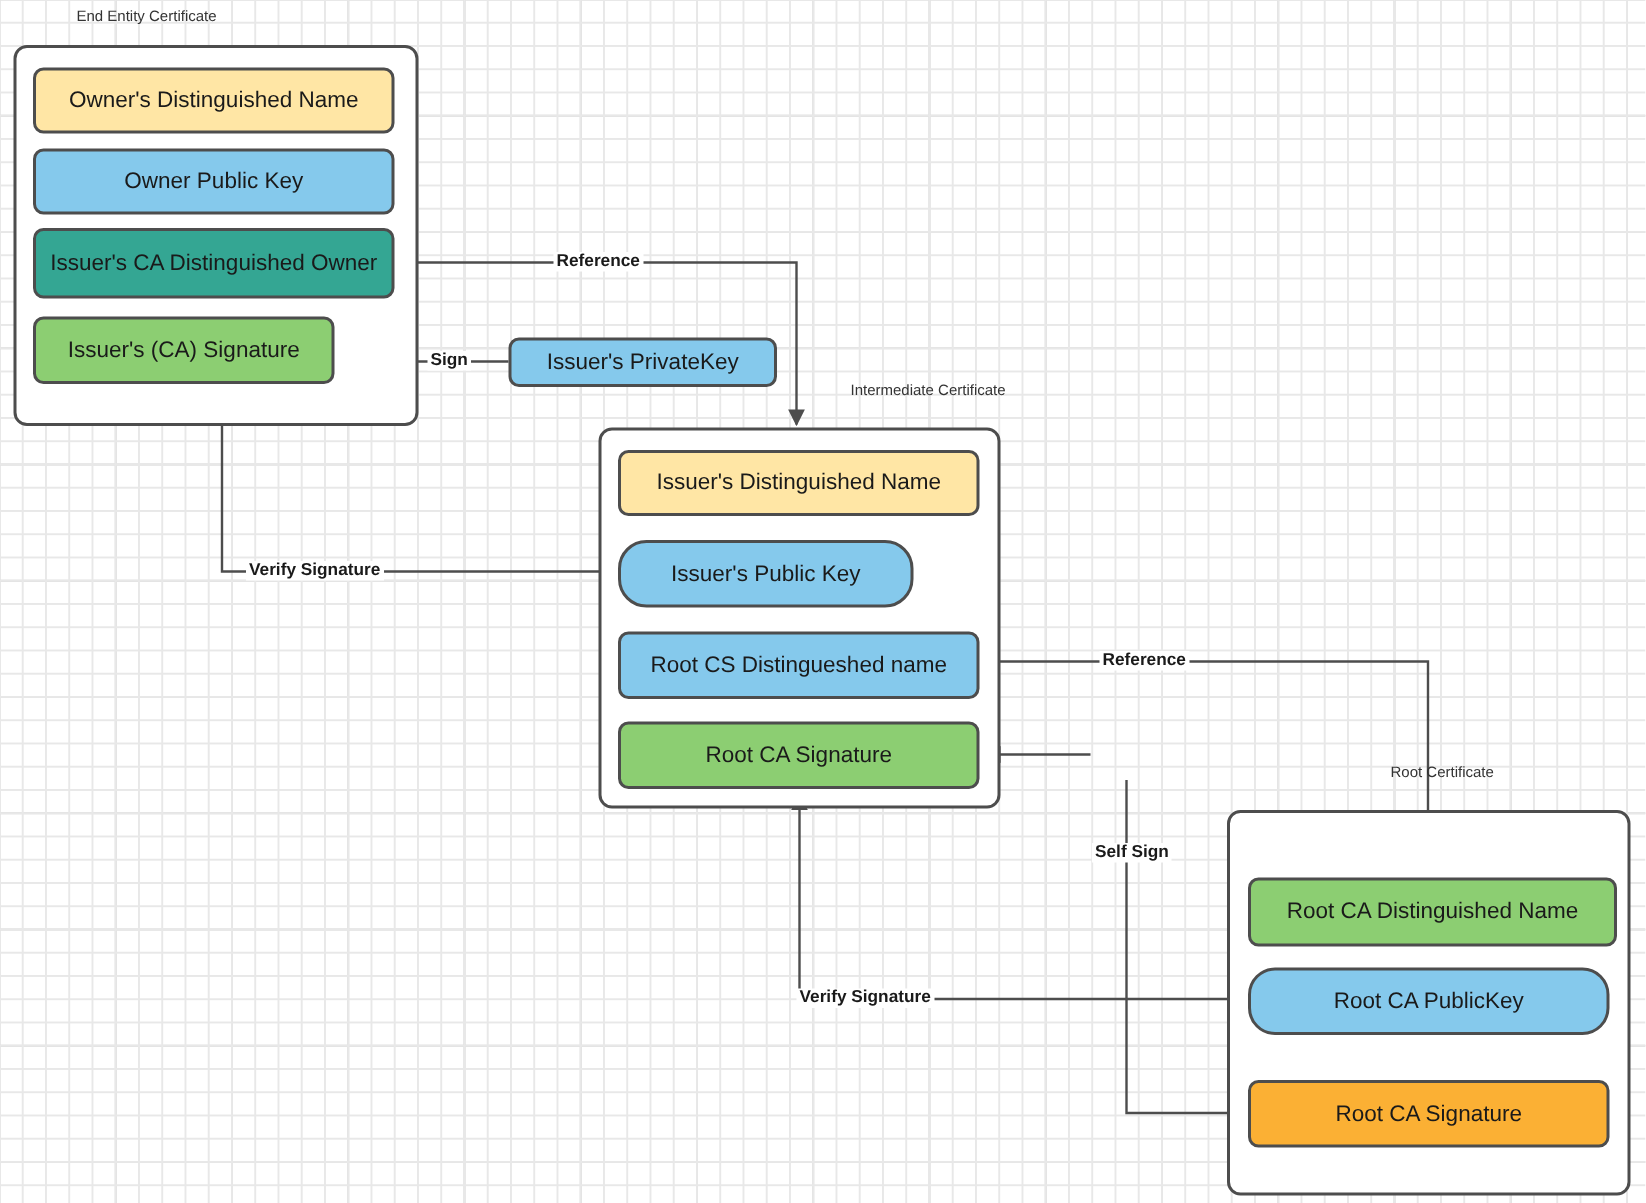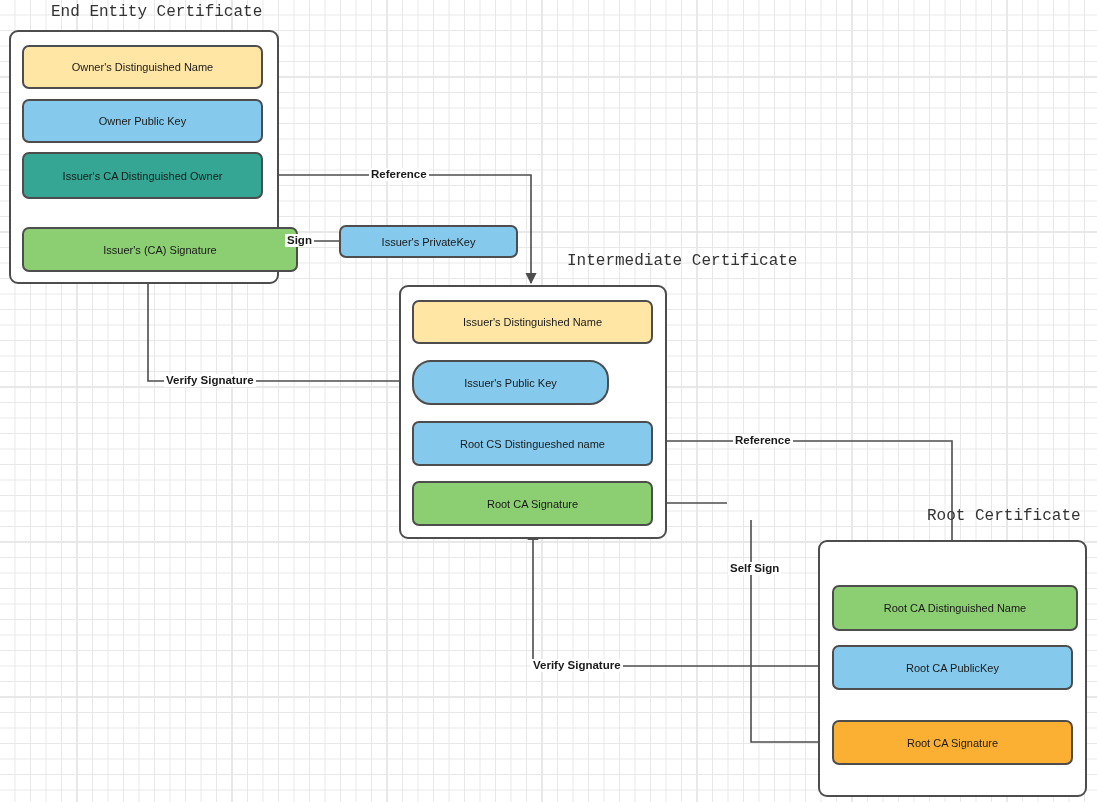--- a/index.html
+++ b/index.html
@@ -40,36 +40,35 @@
   .container-box {
     position: absolute;
     box-sizing: border-box;
     background: #ffffff;
     border: 2px solid #4d4d4d;
     border-radius: 9px;
   }
   .group-title {
     position: absolute;
     color: #333333;
-    font-size: 16px;
+    font-size: 10px;
     white-space: nowrap;
     line-height: 18px;
-    font-family: Liberation Mono, monospace;
   }
   .node {
     position: absolute;
     box-sizing: border-box;
     border: 2px solid #4d4d4d;
     border-radius: 7px;
     display: flex;
     align-items: center;
     justify-content: center;
     text-align: center;
     color: #1a1a1a;
-    font-size: 11px;
+    font-size: 15px;
     line-height: 18px;
     padding: 2px 6px;
   }
   .edge-label {
     position: absolute;
     font-size: 11.5px;
     font-weight: bold;
     color: #1a1a1a;
     background: #ffffff;
     padding: 0 2px;
@@ -110,29 +109,29 @@
   <div class="container-box" style="left:399px; top:285px; width:268px; height:254px;"></div>
   <div class="container-box" style="left:818px; top:540px; width:269px; height:257px;"></div>
 
   <div class="group-title" style="left:51px; top:3px;">End Entity Certificate</div>
   <div class="group-title" style="left:567px; top:252px;">Intermediate Certificate</div>
   <div class="group-title" style="left:927px; top:507px;">Root Certificate</div>
 
   <div class="node" style="left:22px; top:45px; width:241px; height:44px; background:#ffe6a5;">Owner's Distinguished Name</div>
   <div class="node" style="left:22px; top:99px; width:241px; height:44px; background:#85c9ec;">Owner Public  Key</div>
   <div class="node" style="left:22px; top:152px; width:241px; height:47px; background:#34a693;">Issuer's CA Distinguished Owner</div>
-  <div class="node" style="left:22px; top:227px; width:276px; height:45px; background:#8cce72;">Issuer's (CA) Signature</div>
+  <div class="node" style="left:22px; top:211px; width:201px; height:45px; background:#8cce72;">Issuer's (CA) Signature</div>
 
   <div class="node" style="left:412px; top:300px; width:241px; height:44px; background:#ffe6a5;">Issuer's Distinguished Name</div>
   <div class="node" style="left:412px; top:360px; width:197px; height:45px; background:#85c9ec;border-radius:19px;">Issuer's Public  Key</div>
   <div class="node" style="left:412px; top:421px; width:241px; height:45px; background:#85c9ec;">Root CS Distingueshed name</div>
   <div class="node" style="left:412px; top:481px; width:241px; height:45px; background:#8cce72;">Root CA Signature</div>
 
   <div class="node" style="left:832px; top:585px; width:246px; height:46px; background:#8cce72;">Root CA Distinguished Name</div>
-  <div class="node" style="left:832px; top:645px; width:241px; height:45px; background:#85c9ec;">Root CA PublicKey</div>
+  <div class="node" style="left:832px; top:645px; width:241px; height:45px; background:#85c9ec;border-radius:18px;">Root CA PublicKey</div>
   <div class="node" style="left:832px; top:720px; width:241px; height:45px; background:#fbb034;">Root CA Signature</div>
 
   <div class="node" style="left:339px; top:225px; width:179px; height:33px; background:#85c9ec;">Issuer's PrivateKey</div>
 
   <div class="edge-label" style="left:369px; top:168px;">Reference</div>
   <div class="edge-label" style="left:285px; top:234px;">Sign</div>
   <div class="edge-label" style="left:164px; top:374px;">Verify Signature</div>
   <div class="edge-label" style="left:733px; top:434px;">Reference</div>
   <div class="edge-label" style="left:728px; top:562px;">Self Sign</div>
   <div class="edge-label" style="left:531px; top:659px;">Verify Signature</div>

